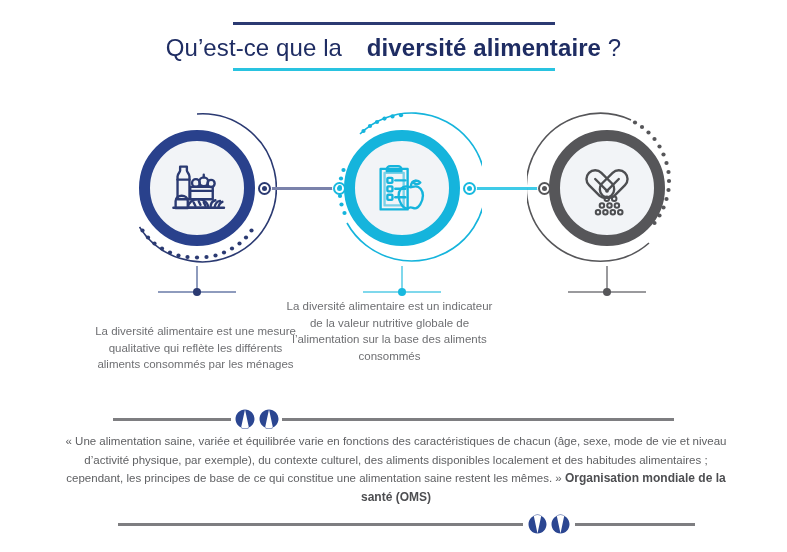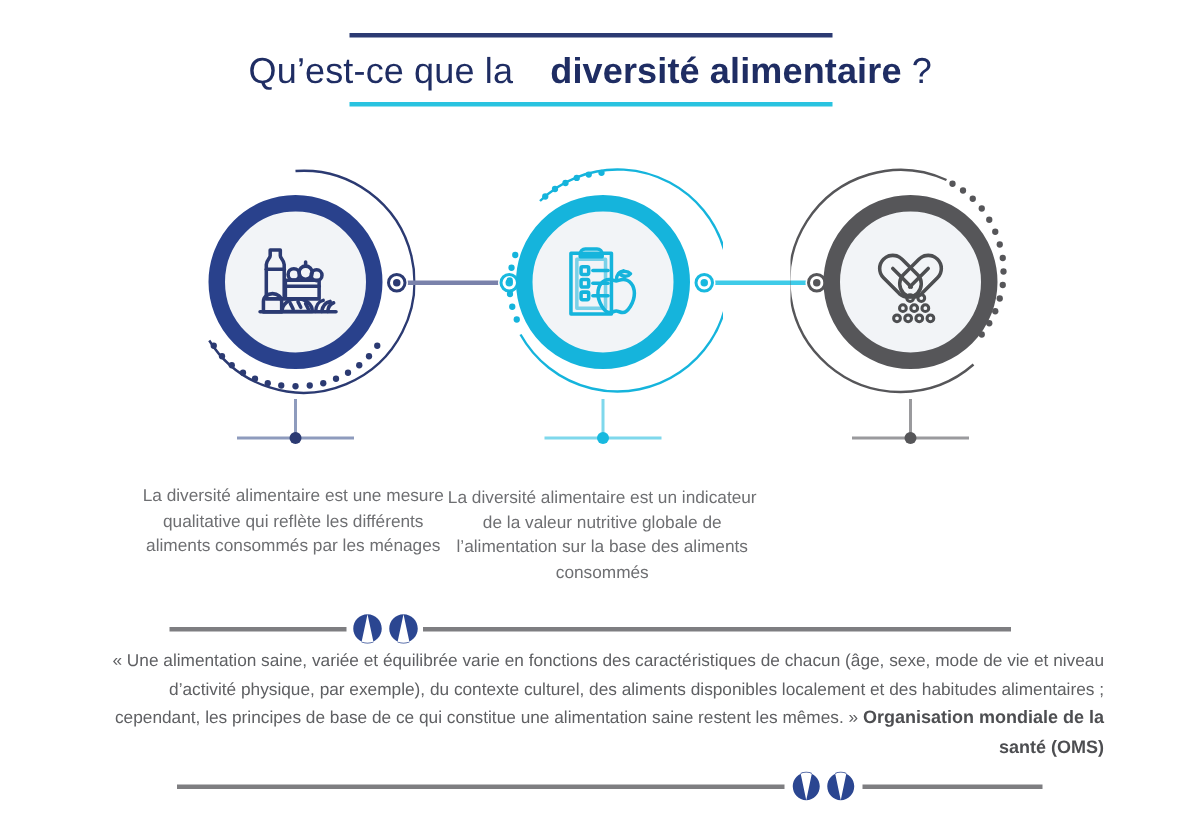--- a/index.html
+++ b/index.html
@@ -111,39 +111,39 @@
   .caption {
     position:absolute;
     top:298px;
     width:215px;
     text-align:center;
     font-size:11.5px;
     line-height:16.5px;
     color:#6e6f72;
   }
   .cap-1 { left:88px;margin-top:25px; }
-  .cap-2 { left:294px;margin-top:26px; }
+  .cap-2 { left:282px; }
   .cap-3 { left:499px; }
 
   
   .qdiv-top { position:absolute; left:0; top:408px; width:787px; height:22px; }
   .qdiv-line { position:absolute; top:10px; height:2.5px; background:#7e7e81; }
   .qdt-left  { left:113px; width:118px; }
   .qdt-right { left:282px; width:392px; }
   .qmarks { position:absolute; left:234px; top:0px; width:46px; height:22px; }
 
   
   .quote-text {
     position:absolute;
     left:56px; top:432px;
     width:680px;
     font-size:11.5px;
     line-height:18.5px;
     color:#5f6063;
-    text-align:right;
+    text-align:center;
   }
   .quote-text .src { font-weight:bold; color:#4d4e51; font-size:12px; }
 
   
   .qdiv-bot { position:absolute; left:0; top:513px; width:787px; height:22px; }
   .qdb-left  { left:118px; width:405px; }
   .qdb-right { left:575px; width:120px; }
   .qmarks-bot { position:absolute; left:527px; top:0px; width:44px; height:22px; }
 </style>
 </head>

